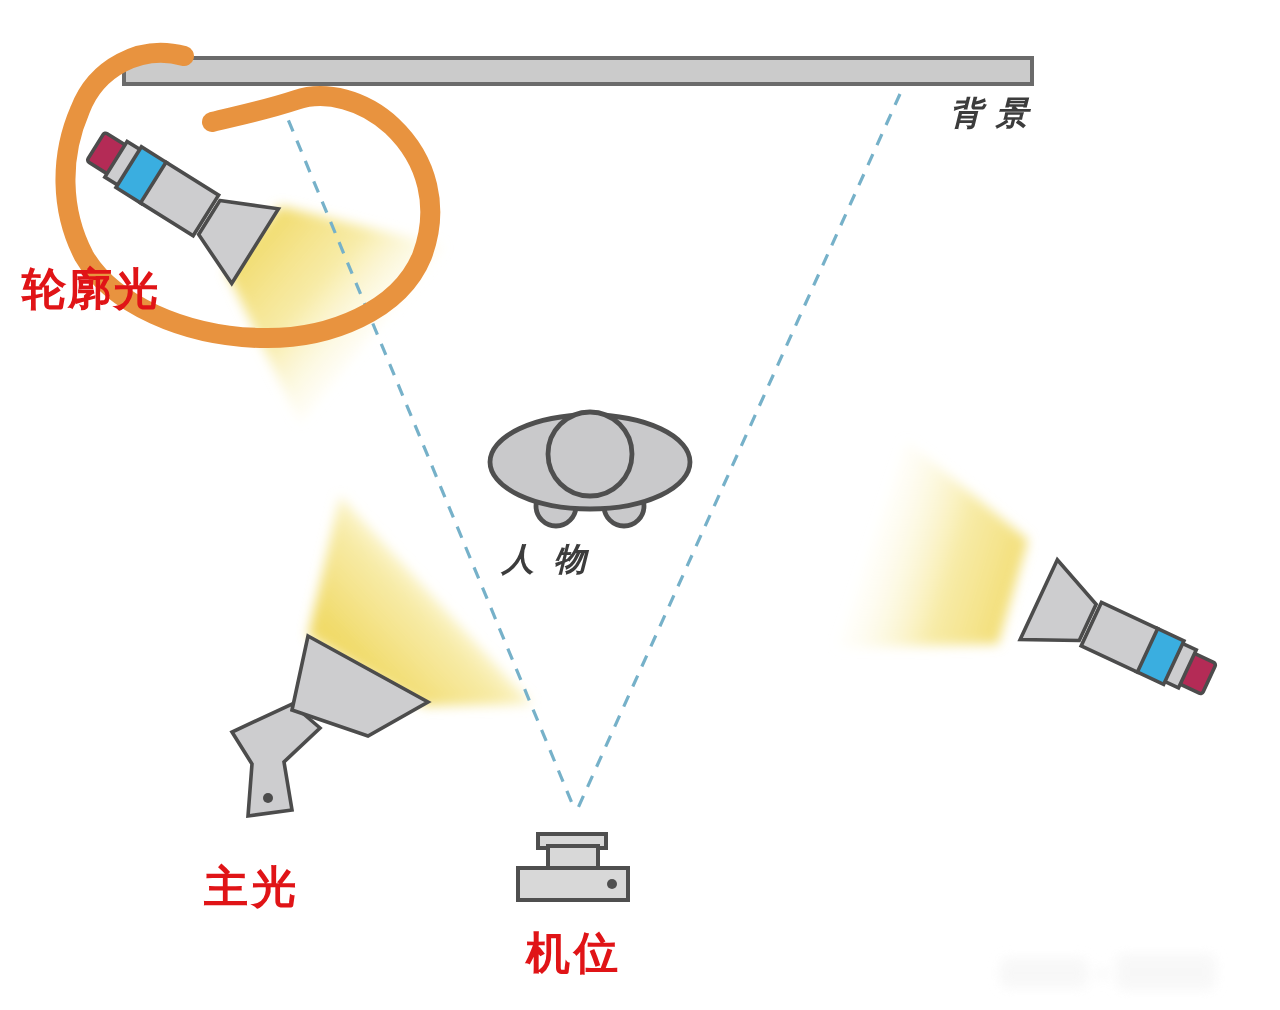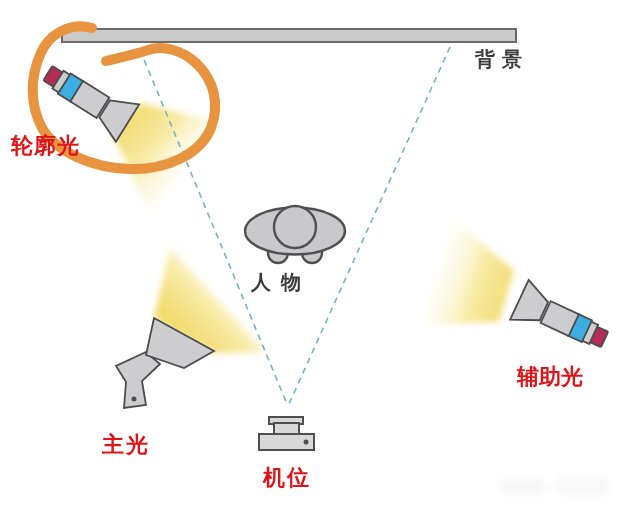--- a/index.html
+++ b/index.html
@@ -15,21 +15,21 @@
   .band{fill:var(--flashlight-band-blue,#3aaee0);stroke:#4c4c4c;stroke-width:1.8;}
   .cap{fill:var(--flashlight-cap-red,#b42b56);stroke:#4c4c4c;stroke-width:1.8;}
   .person-part{fill:var(--equipment-gray,#c9c9cb);stroke:#4f4f4f;stroke-width:2.4;}
   .cam-part{fill:#d8d8d8;stroke:#4f4f4f;stroke-width:2;}
   .annot{stroke:var(--annotation-orange,#e8933f);stroke-width:10;fill:none;
          stroke-linecap:round;stroke-linejoin:round;}
   .wm{fill:#f3f3f3;}
   
   .lbl{position:absolute;white-space:nowrap;line-height:1.1;}
   .red{color:var(--label-red,#e01417);font-weight:700;font-size:22px;text-align:right;}
-  .dark{color:var(--label-dark,#3c3c3c);font-weight:600;font-size:20px;}
+  .dark{color:var(--label-dark,#3c3c3c);font-weight:600;font-size:16px;font-style:italic;}
   #lbl-rim{left:11px;top:134px;letter-spacing:1px;}
   #lbl-background{left:475px;top:48px;letter-spacing:7px;}
   #lbl-subject{left:251px;top:271px;letter-spacing:10px;}
   #lbl-key{left:102px;top:433px;letter-spacing:2px;}
   #lbl-camera{left:263px;top:466px;letter-spacing:2px;}
   #lbl-fill{left:517px;top:365px;letter-spacing:0;}
 </style>
 </head>
 <body>
 
@@ -111,14 +111,13 @@
       <circle cx="551" cy="487" r="3" class="wm"></circle>
       <rect x="558" y="477" width="50" height="18" rx="4" class="wm"></rect>
     </g>
   </svg>
 
   <div id="lbl-rim" class="lbl red">轮廓光</div>
   <div id="lbl-background" class="lbl dark">背景</div>
   <div id="lbl-subject" class="lbl dark">人物</div>
   <div id="lbl-key" class="lbl red">主光</div>
   <div id="lbl-camera" class="lbl red">机位</div>
-  <div id="lbl-fill" class="lbl red">辅助光</div>
 </div>
 
 </body></html>

